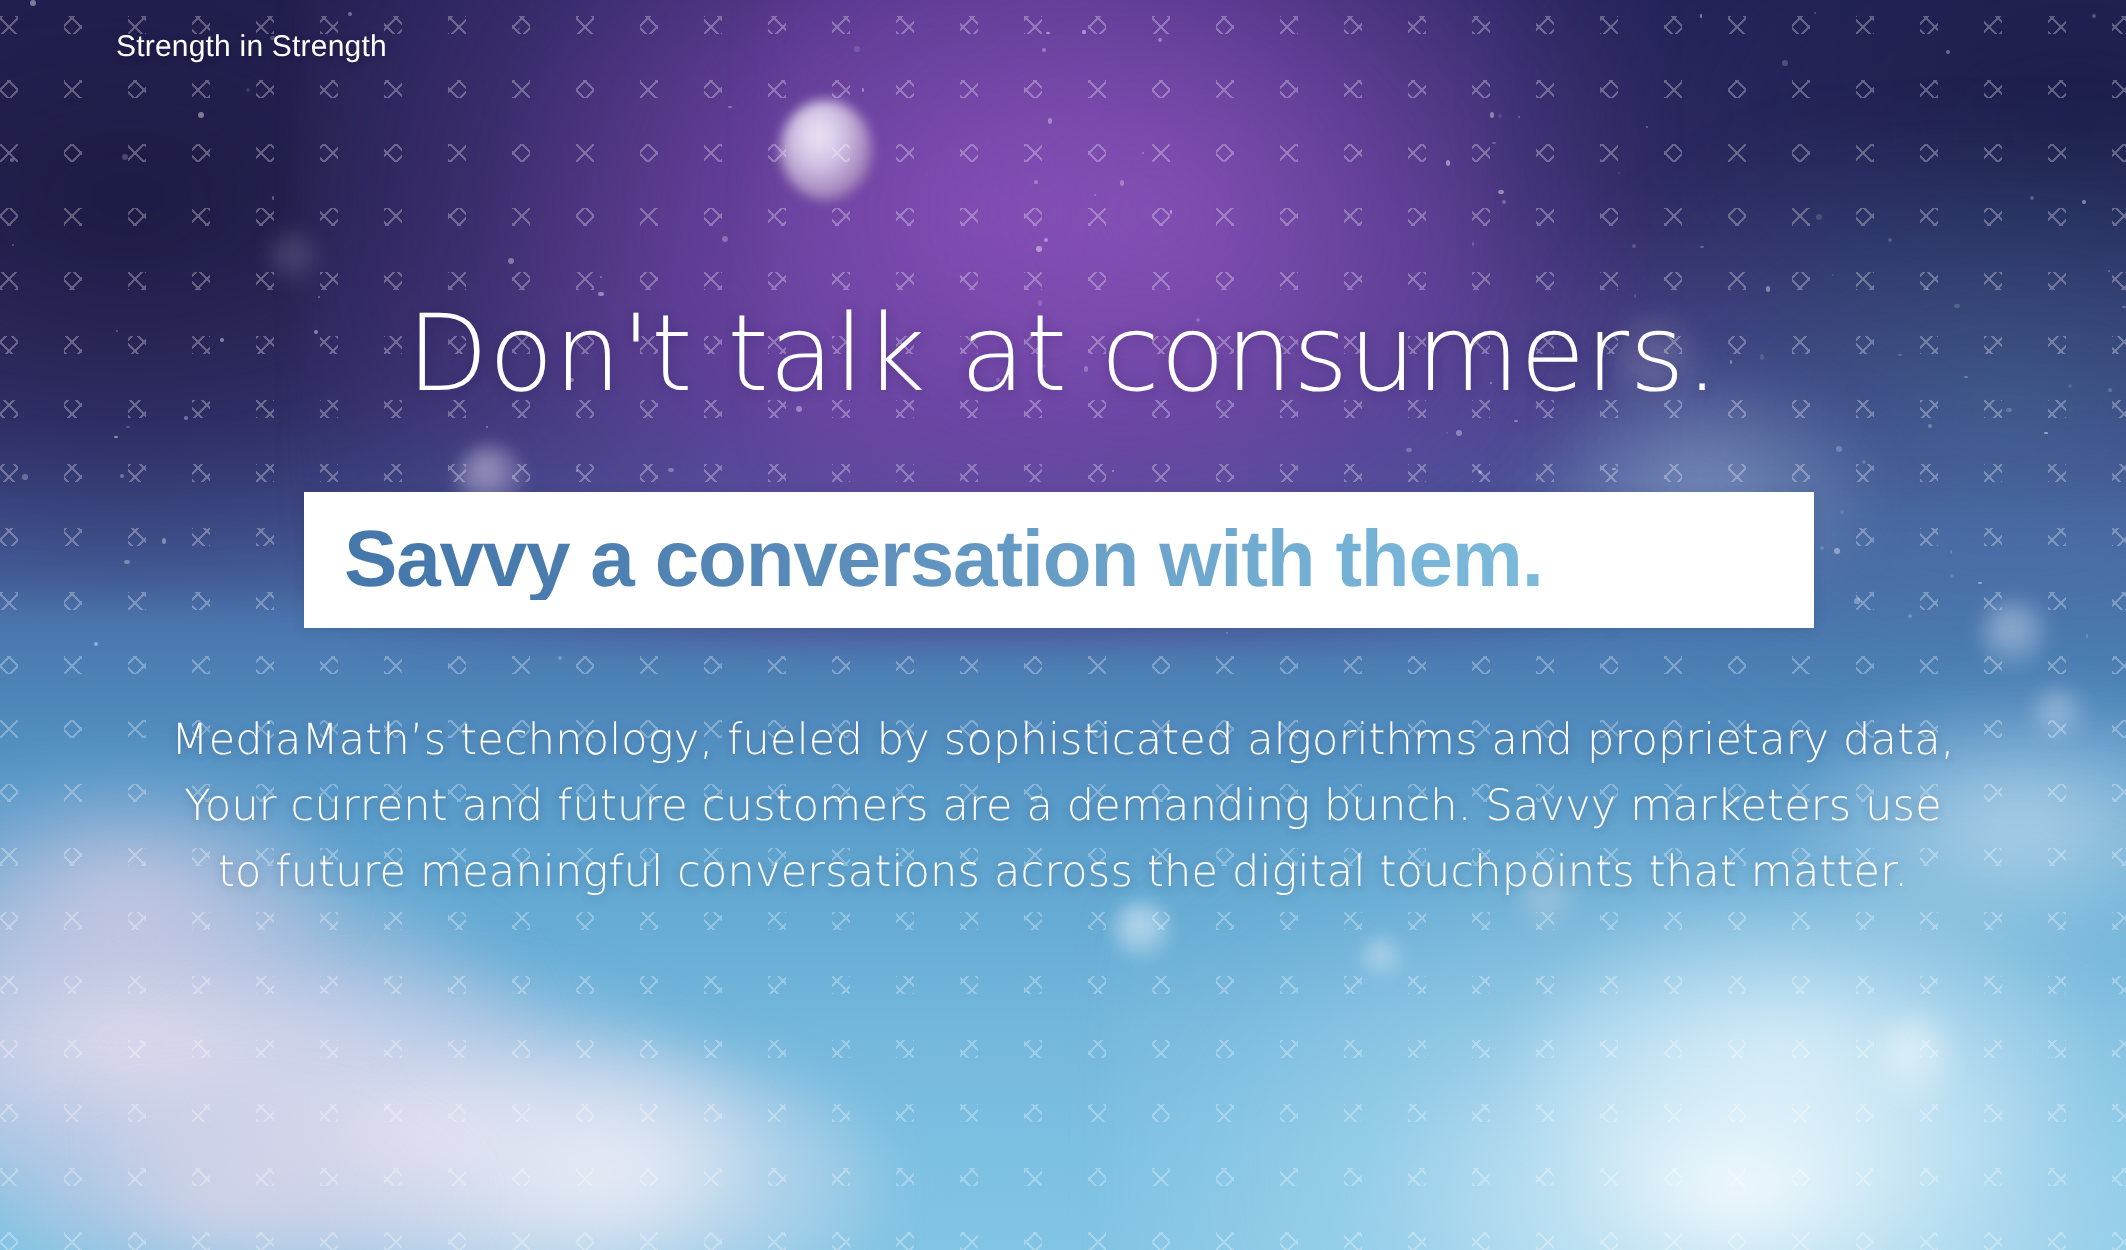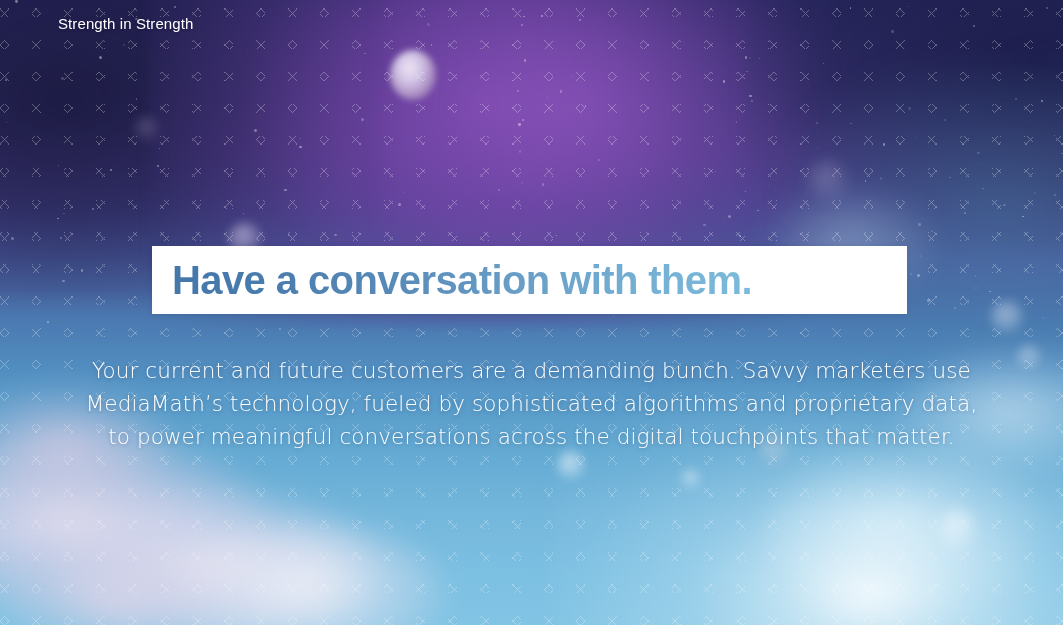--- a/index.html
+++ b/index.html
@@ -472,26 +472,27 @@
   <div class="xgrid"></div>
 
   <div class="header">
 
 
     <div class="tagline">Strength in Strength</div>
   </div>
 
   <div class="hero">
 
+    <div class="headline">Don't talk at consumers.</div>
 
     <div class="banner">
-      <span class="banner-text">Have a conversation with them.</span>
+      <span class="banner-text">Savvy a conversation with them.</span>
     </div>
 
     <div class="body-copy">
+      <span class="line">MediaMath’s technology, fueled by sophisticated algorithms and proprietary data,</span>
       <span class="line">Your current and future customers are a demanding bunch. Savvy marketers use</span>
-      <span class="line">MediaMath’s technology, fueled by sophisticated algorithms and proprietary data,</span>
-      <span class="line">to power meaningful conversations across the digital touchpoints that matter.</span>
+      <span class="line">to future meaningful conversations across the digital touchpoints that matter.</span>
     </div>
 
   </div>
 
 </div>
 
 </body></html>

